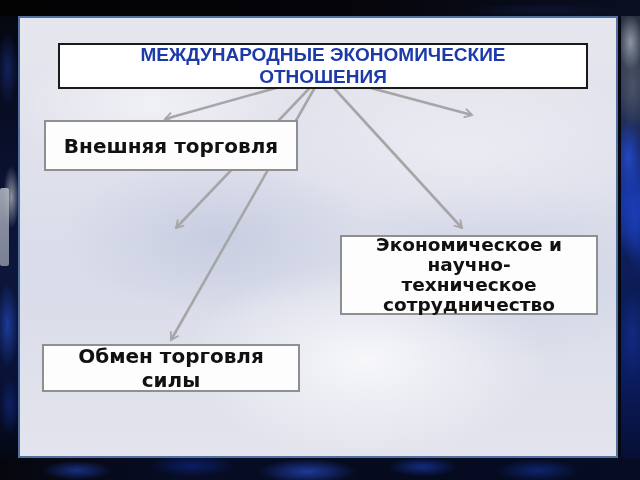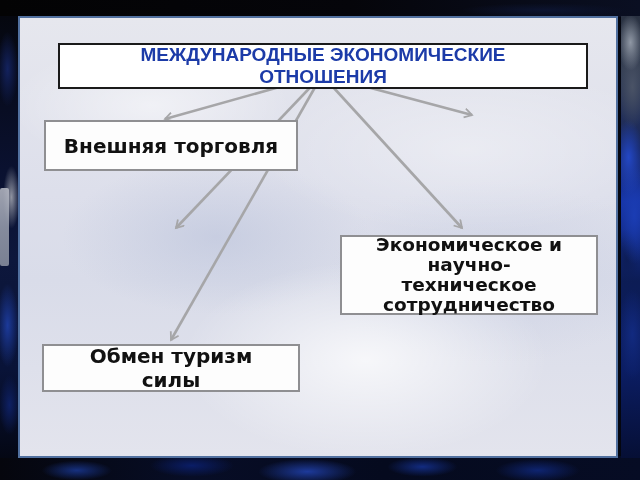--- a/index.html
+++ b/index.html
@@ -121,16 +121,16 @@
 
   <div class="node" id="node-foreign-trade">Внешняя торговля</div>
 
 
 
   <div class="node" id="node-economic-scientific">Экономическое и
 научно-
 техническое
 сотрудничество</div>
 
-  <div class="node" id="node-labor-exchange">Обмен туризм
+  <div class="node" id="node-labor-exchange">Обмен торговля
 силы</div>
 
 </div>
 
 </body></html>

